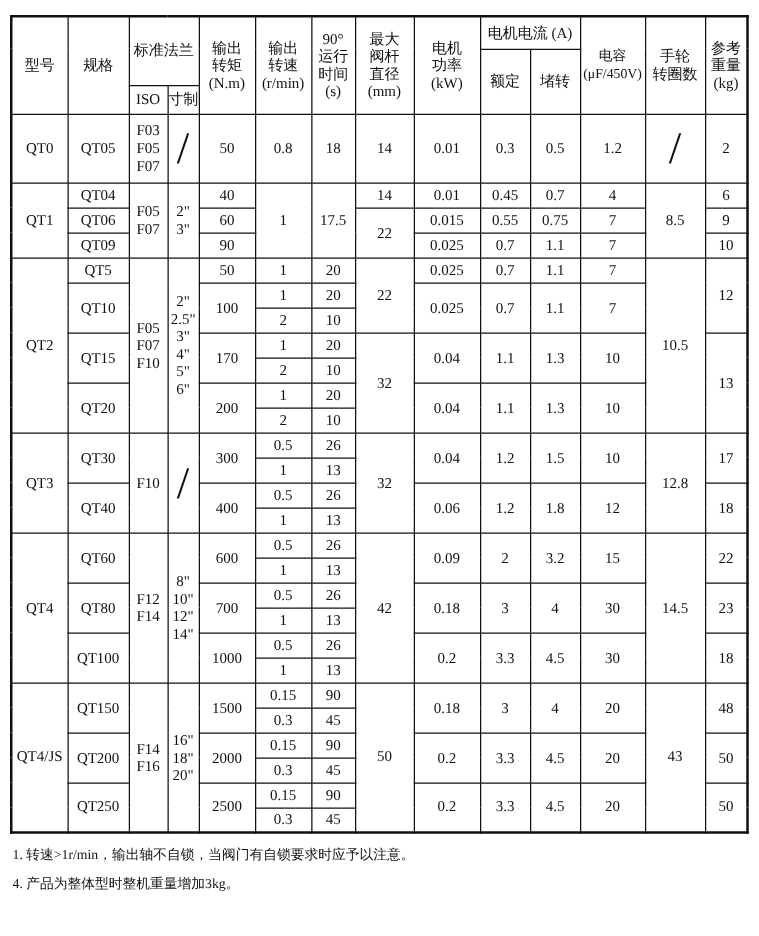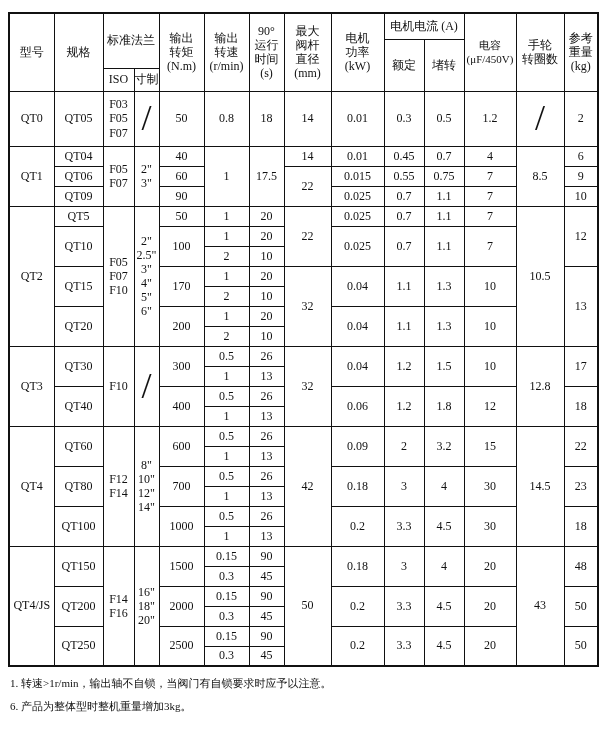--- a/index.html
+++ b/index.html
@@ -372,15 +372,15 @@
         </tr>
         <tr>
           <td>0.3</td>
           <td>45</td>
         </tr>
       </tbody>
   </table>
 
   <div class="notes">
     <p>1. 转速&gt;1r/min，输出轴不自锁，当阀门有自锁要求时应予以注意。</p>
-    <p>6. 产品为整体型时整机重量增加3kg。</p>
+    <p>4. 产品为整体型时整机重量增加3kg。</p>
   </div>
 </div>
 
 </body></html>

